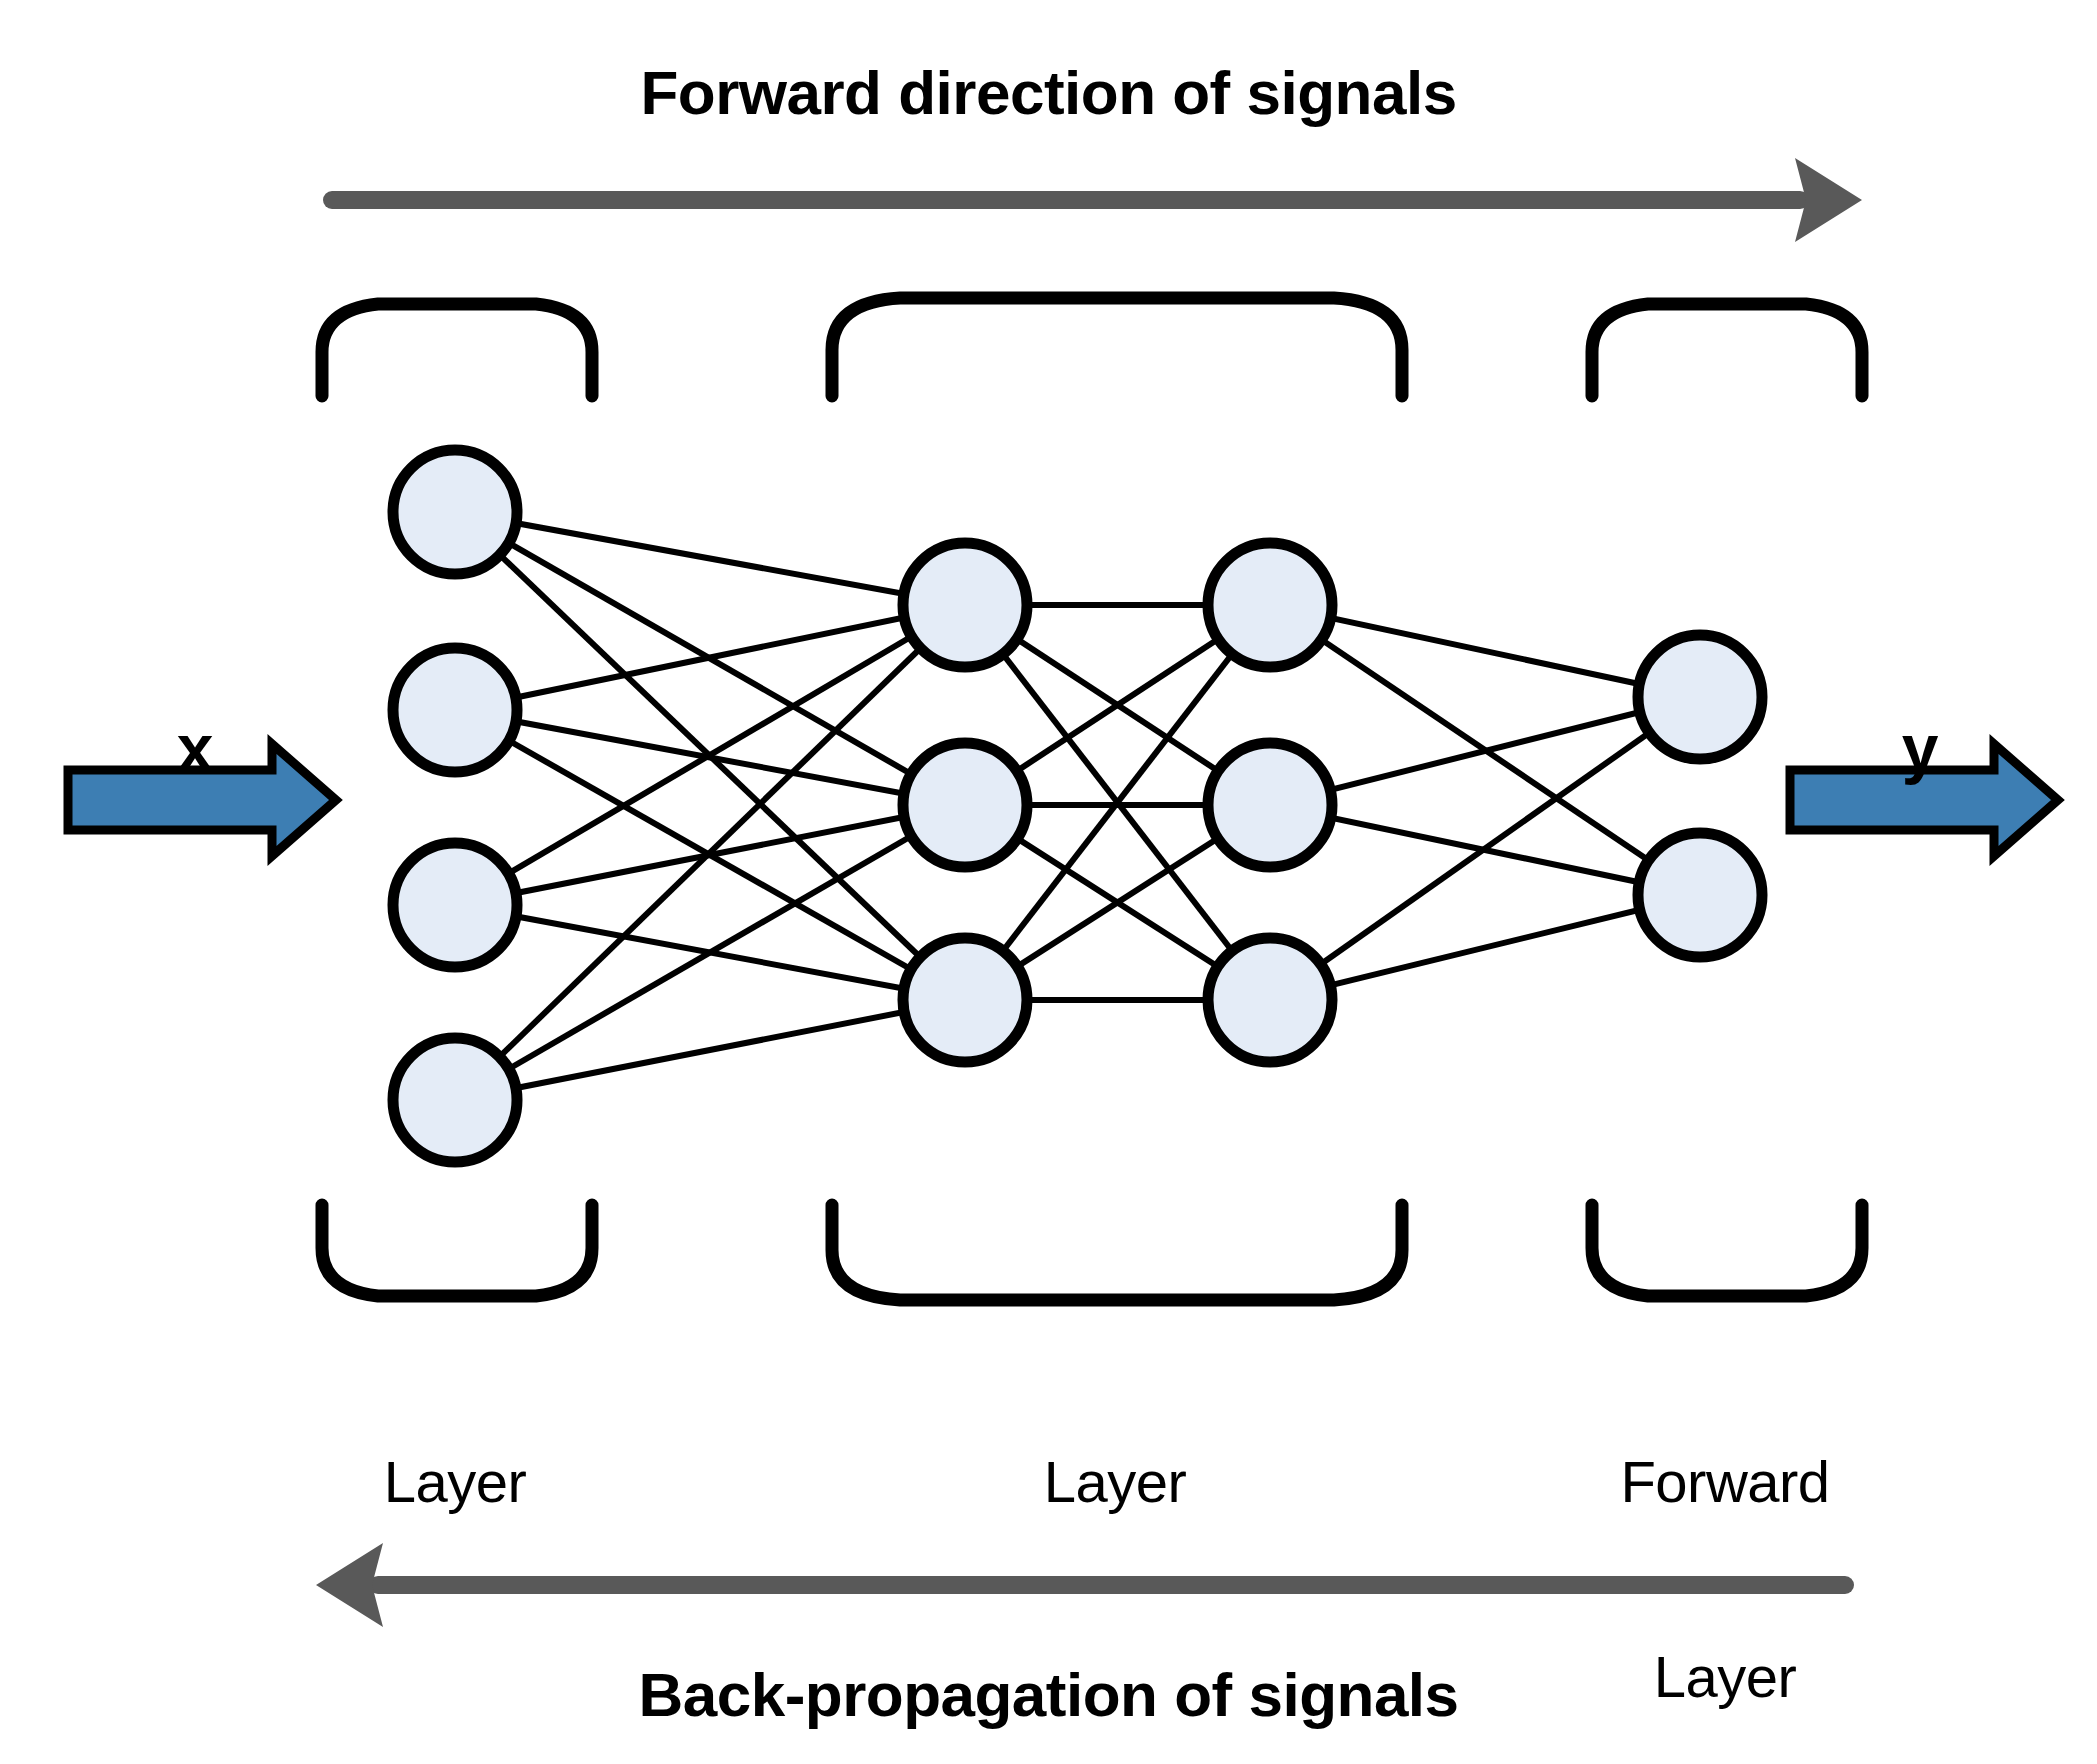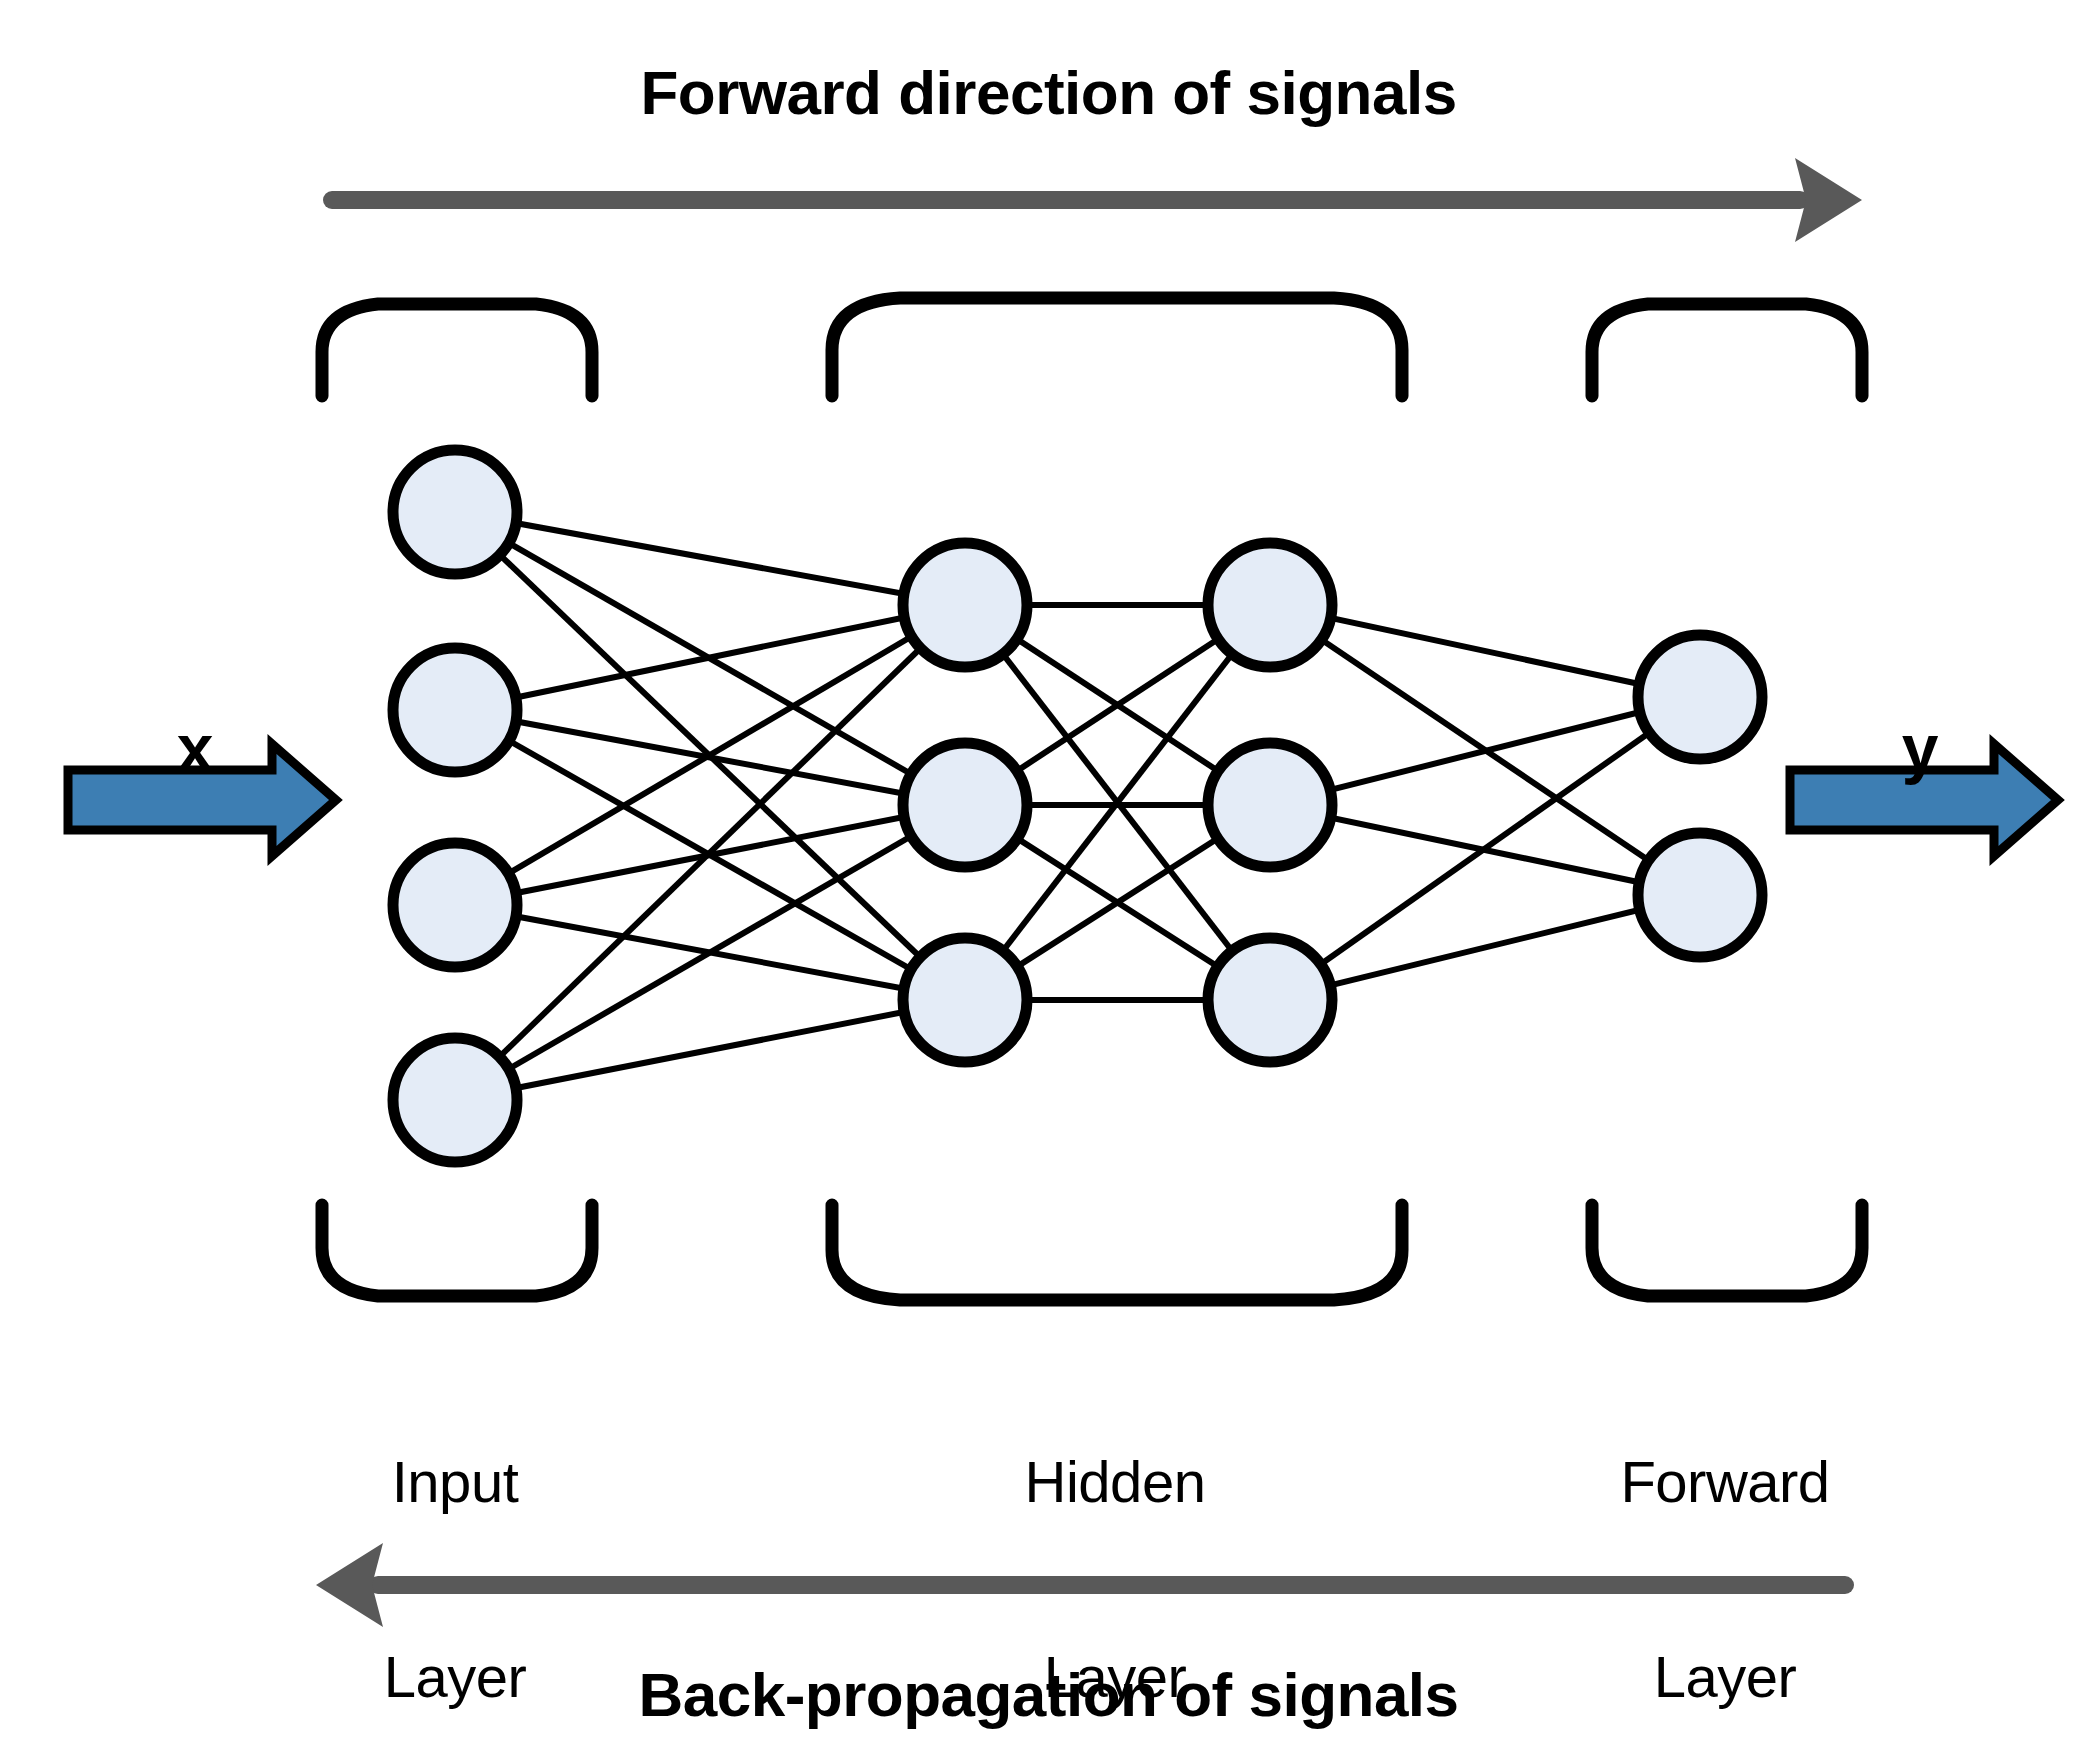--- a/index.html
+++ b/index.html
@@ -172,26 +172,24 @@
       <path d="M1790,770 L1994,770 L1994,744 L2058,800 L1994,856 L1994,830 L1790,830 Z" fill="#3d7eb3" stroke="#000000" stroke-width="9" stroke-linejoin="miter"></path>
     </g>
 
   </svg>
 
   <div class="txt" id="title-forward">Forward direction of signals</div>
 
   <div class="txt" id="caption-backprop">Back-propagation of signals</div>
 
   <div class="txt layer-label" id="label-input">
-    <span>Input</span>
     <span>Layer</span>
   </div>
 
   <div class="txt layer-label" id="label-hidden">
-    <span>Hidden</span>
     <span>Layer</span>
   </div>
 
   <div class="txt layer-label" id="label-output">
     <span>Forward</span>
     <span>Layer</span>
   </div>
 
   <div class="txt io-symbol" id="symbol-x">x</div>
 

